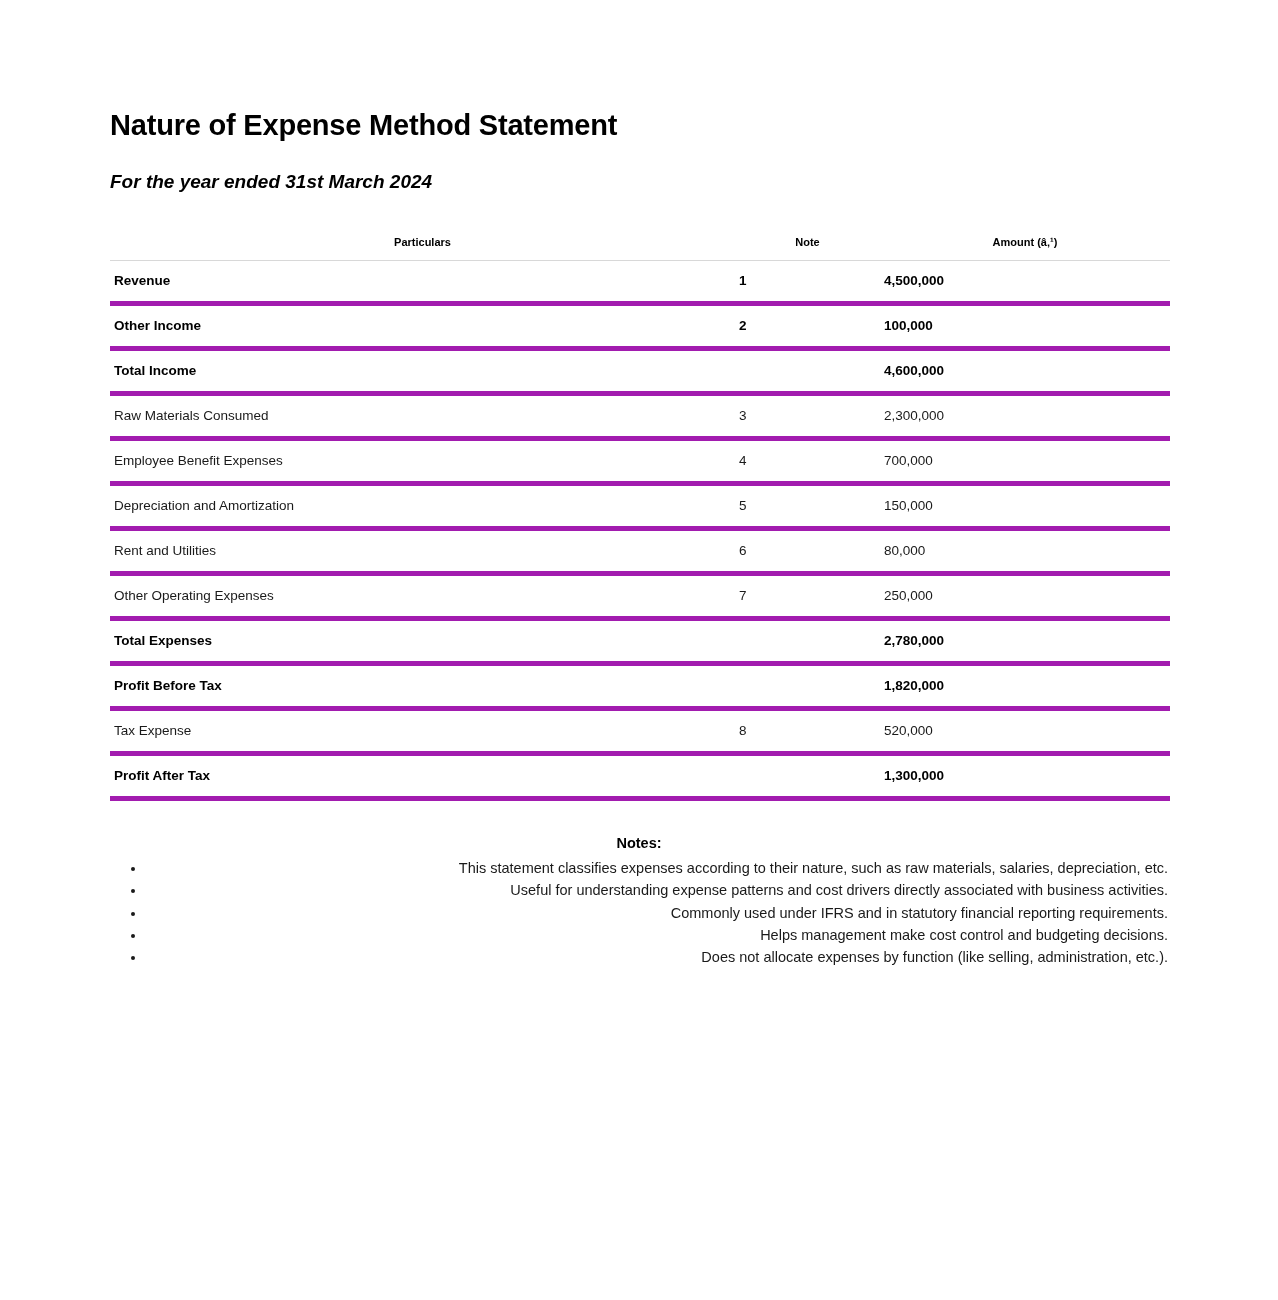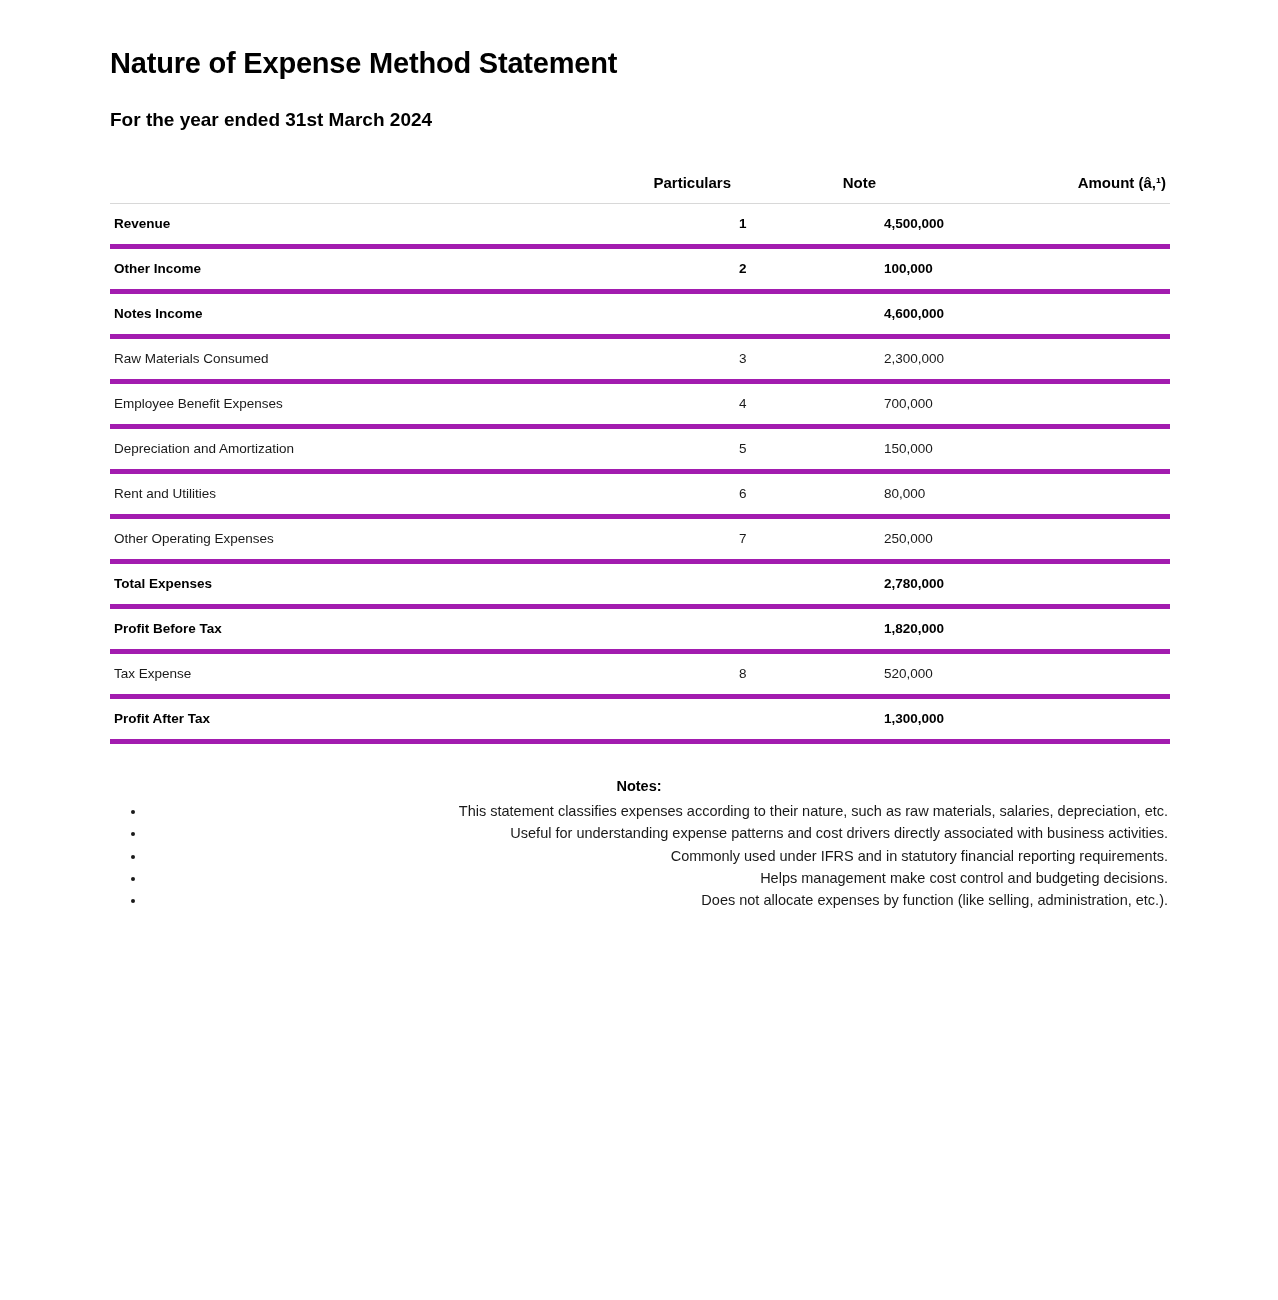--- a/index.html
+++ b/index.html
@@ -8,51 +8,52 @@
     background: #ffffff;
   }
   body {
     width: 1278px;
     min-height: 1300px;
     font-family: "Liberation Sans", sans-serif;
     color: #111111;
     -webkit-font-smoothing: antialiased;
   }
   .page {
-    padding: 46px 110px 40px 110px;
+    padding: 108px 110px 40px 110px;
     box-sizing: border-box;
   }
   .doc-title {
     font-size: 29px;
     font-weight: bold;
     letter-spacing: -0.2px;
     margin: 0 0 0 0;
     line-height: 1.2;
     color: #000000;
   }
   .doc-subtitle {
     font-size: 19px;
     font-weight: bold;
     margin: 28px 0 0 0;
     line-height: 1.2;
     color: #000000;
+    font-style: italic;
   }
   table.statement {
     width: 1060px;
     border-collapse: collapse;
     margin-top: 32px;
     table-layout: fixed;
   }
   table.statement col.c-particulars { width: 625px; }
   table.statement col.c-note { width: 145px; }
   table.statement col.c-amount { width: 290px; }
 
   table.statement th {
-    text-align: right;
-    font-size: 15px;
+    text-align: center;
+    font-size: 11px;
     font-weight: bold;
     padding: 10px 4px 12px 4px;
     color: #000000;
     border-bottom: 1px solid #d8d8d8;
   }
   table.statement td {
     font-size: 13.5px;
     padding: 12px 4px 13px 4px;
     border-bottom: 5px solid #a21caf;
     color: #1a1a1a;
@@ -107,21 +108,21 @@
           <td>Revenue</td>
           <td>1</td>
           <td>4,500,000</td>
         </tr>
         <tr class="bold">
           <td>Other Income</td>
           <td>2</td>
           <td>100,000</td>
         </tr>
         <tr class="bold">
-          <td>Notes Income</td>
+          <td>Total Income</td>
           <td></td>
           <td>4,600,000</td>
         </tr>
         <tr>
           <td>Raw Materials Consumed</td>
           <td>3</td>
           <td>2,300,000</td>
         </tr>
         <tr>
           <td>Employee Benefit Expenses</td>

